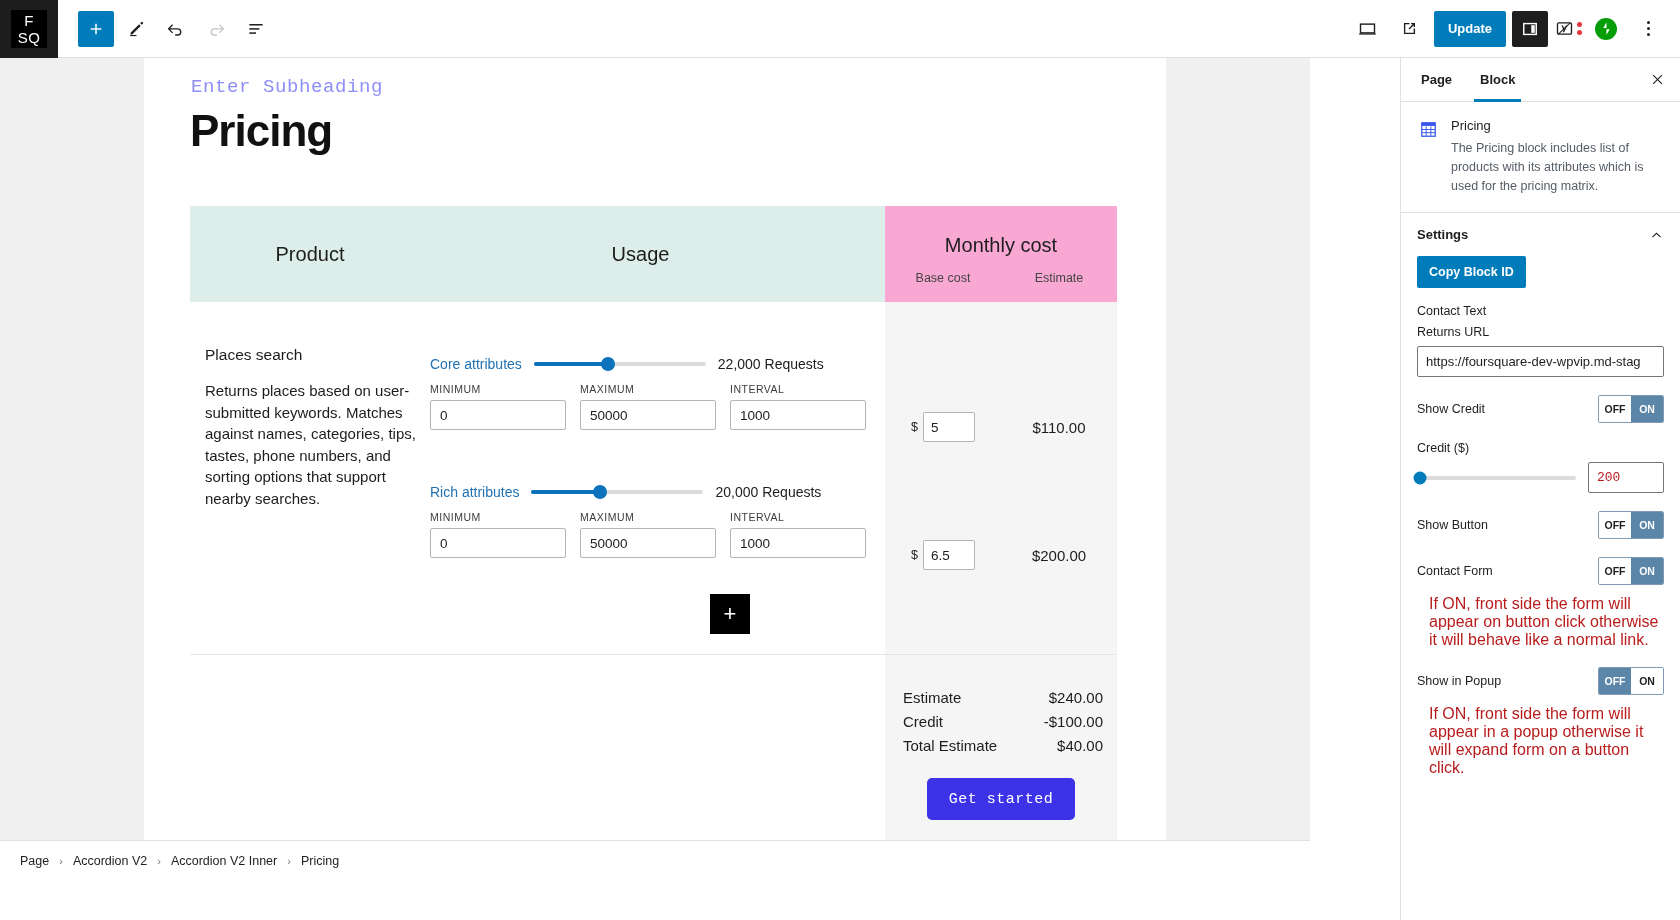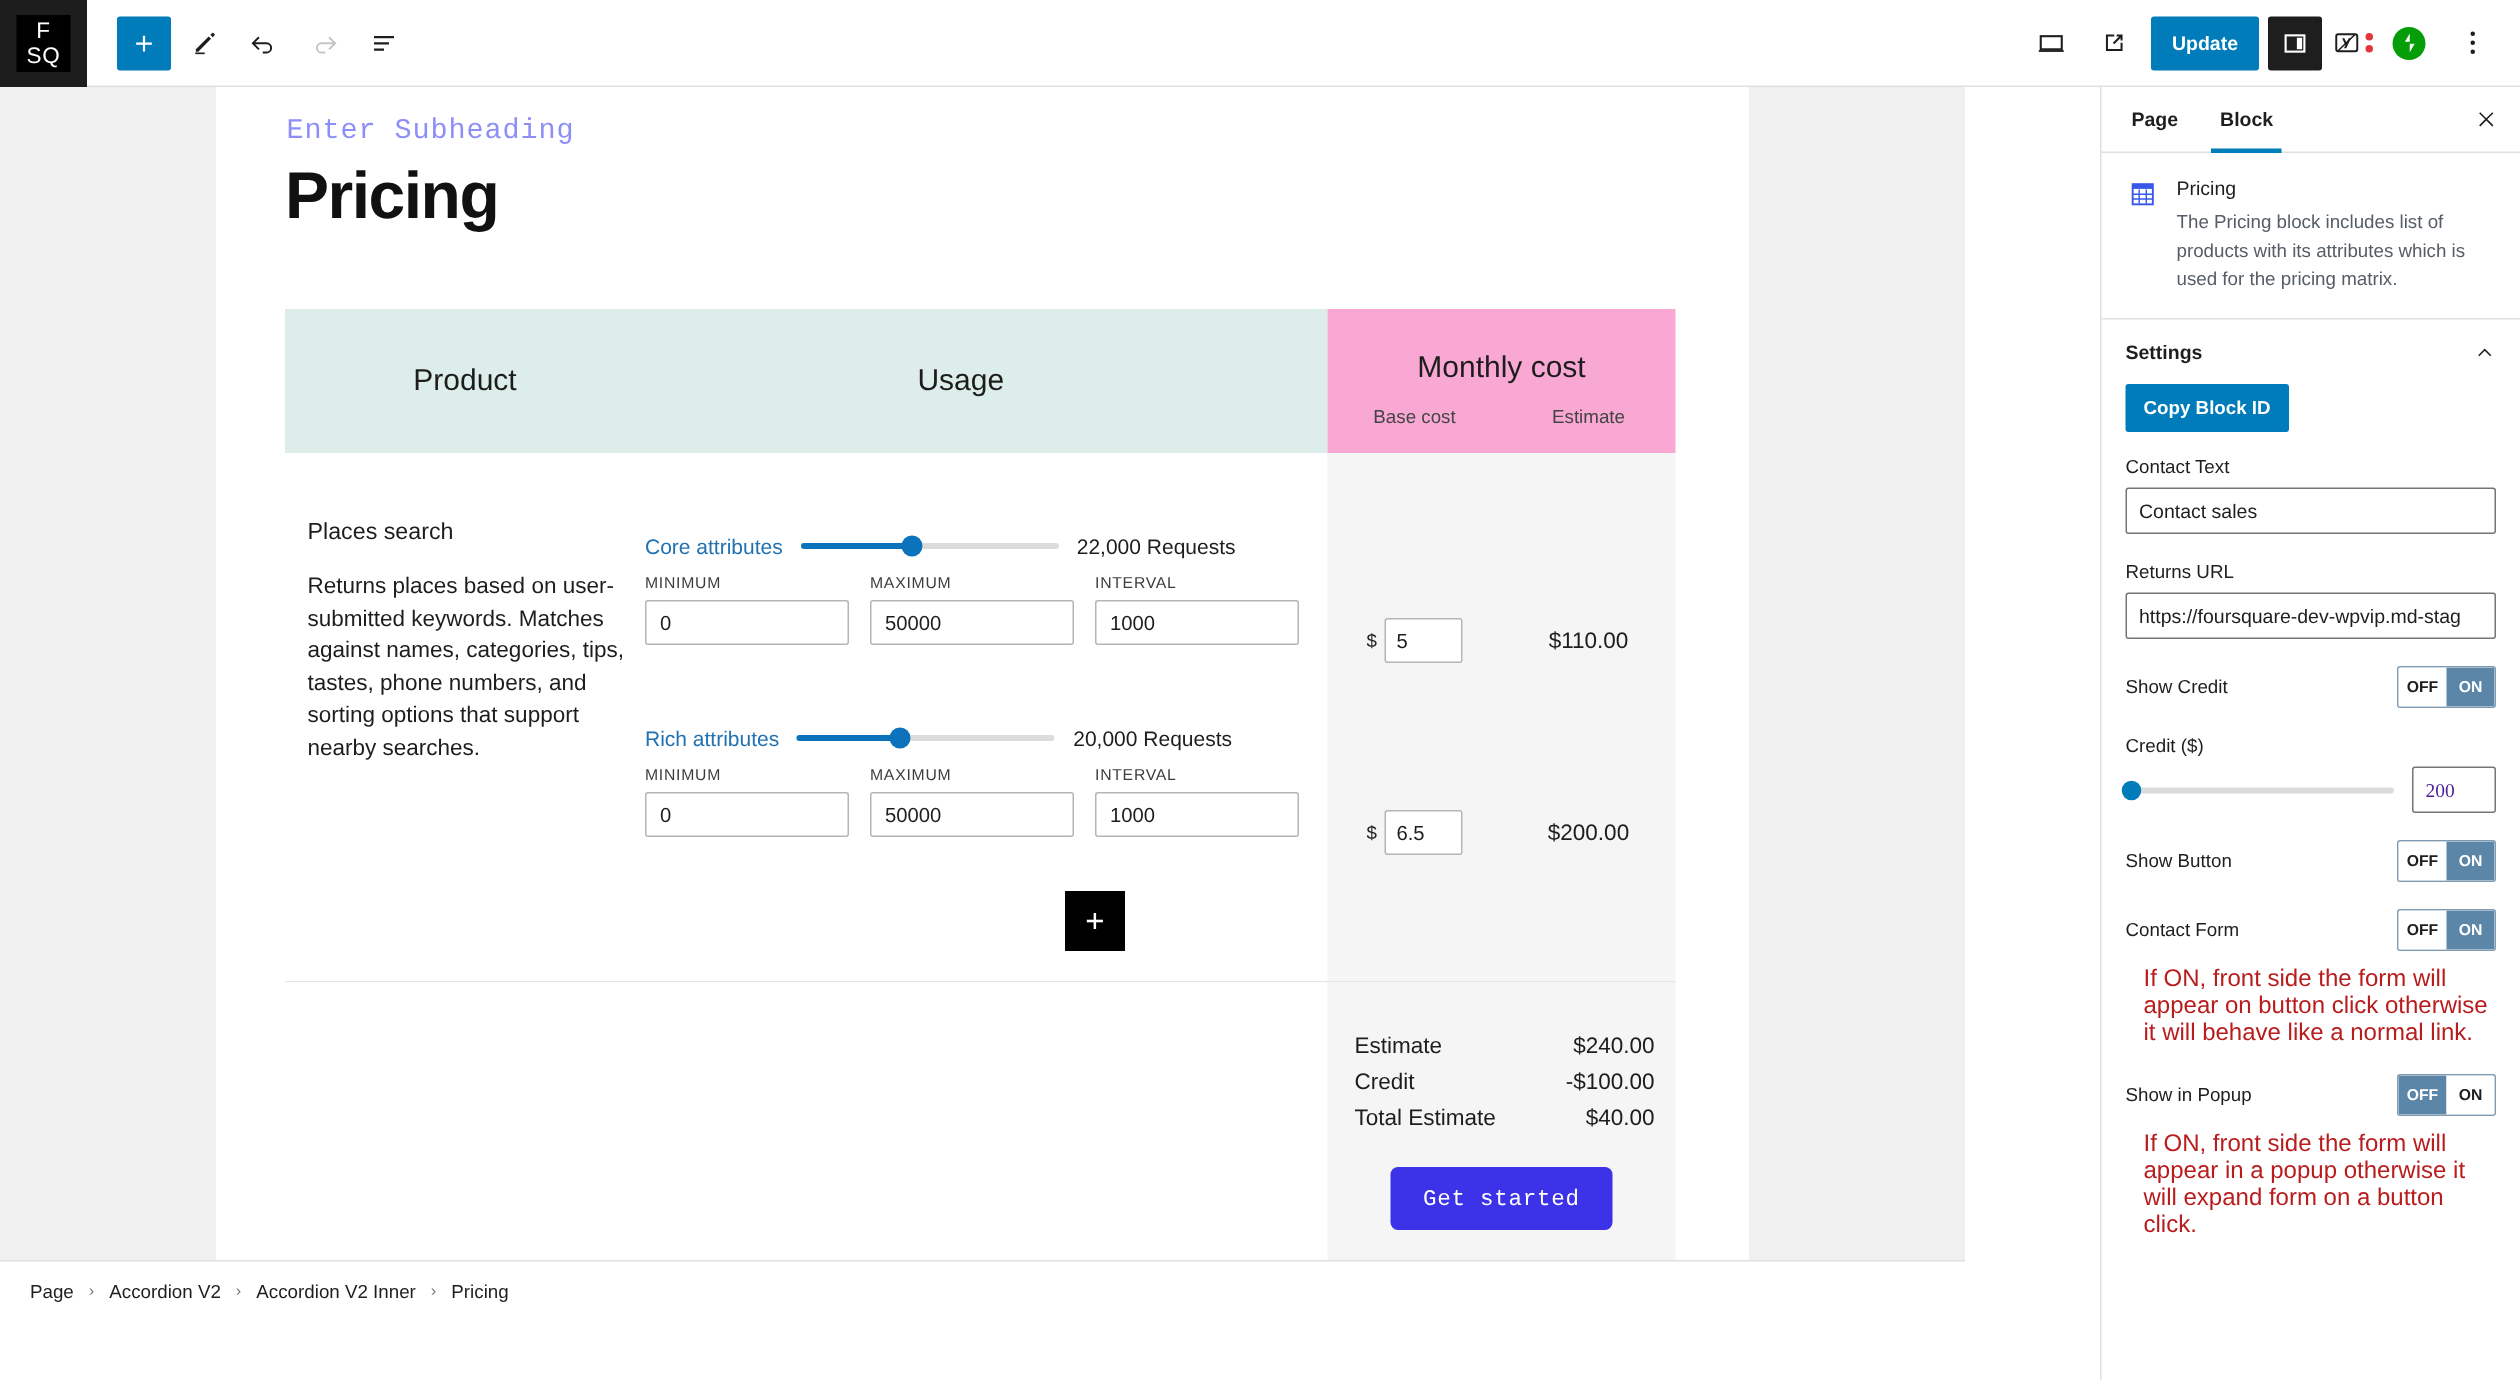--- a/index.html
+++ b/index.html
@@ -225,23 +225,23 @@
   .segbtn span.on { background: #5b86a8; color: #fff; }
   .help-text { font-size: 16px; color: #b91c1c; line-height: 18px; margin: -8px 0 18px 12px; }
 
   .credit-row { display: flex; align-items: center; gap: 12px; margin-bottom: 18px; }
   .credit-slider { position: relative; flex: 1; height: 4px; background: #dcdcdc; border-radius: 2px; }
   .credit-slider .cthumb {
     position: absolute; top: 50%; width: 13px; height: 13px; border-radius: 50%;
     background: #007cba; transform: translate(-50%, -50%);
   }
   .credit-input {
-    width: 56px; height: 31px; border: 1px solid #757575; border-radius: 2px;
-    padding: 0 8px; font-size: 13px; color: #4c1d95; background: #fff;
-    font-family: Liberation Serif, serif;
+    width: 76px; height: 31px; border: 1px solid #757575; border-radius: 2px;
+    padding: 0 8px; font-size: 13px; color: #b91c1c; background: #fff;
+    font-family: Liberation Mono, monospace;
   }
 </style>
 </head>
 <body>
 
 <div id="topbar">
   <div id="logo-tile">
     <div class="lbox">
       <span>F</span>
       <span>SQ</span>
@@ -492,21 +492,20 @@
     <svg width="15" height="15" viewBox="0 0 24 24">
       <path d="M12 8.6 19 15.6l-1.2 1.2L12 11l-5.8 5.8L5 15.6z" fill="#1e1e1e"></path>
     </svg>
   </div>
 
   <div id="settings-body">
 
     <button id="copy-block-id">Copy Block ID</button>
 
     <div class="ctl-label">Contact Text</div>
-    <input class="ctl-input" value="Contact sales" style="">
 
     <div class="ctl-label">Returns URL</div>
     <input class="ctl-input" value="https://foursquare-dev-wpvip.md-stag" style="">
 
     <div class="toggle-row">
       <span class="tlabel">Show Credit</span>
       <span class="segbtn">
         <span>OFF</span>
         <span class="on">ON</span>
       </span>

